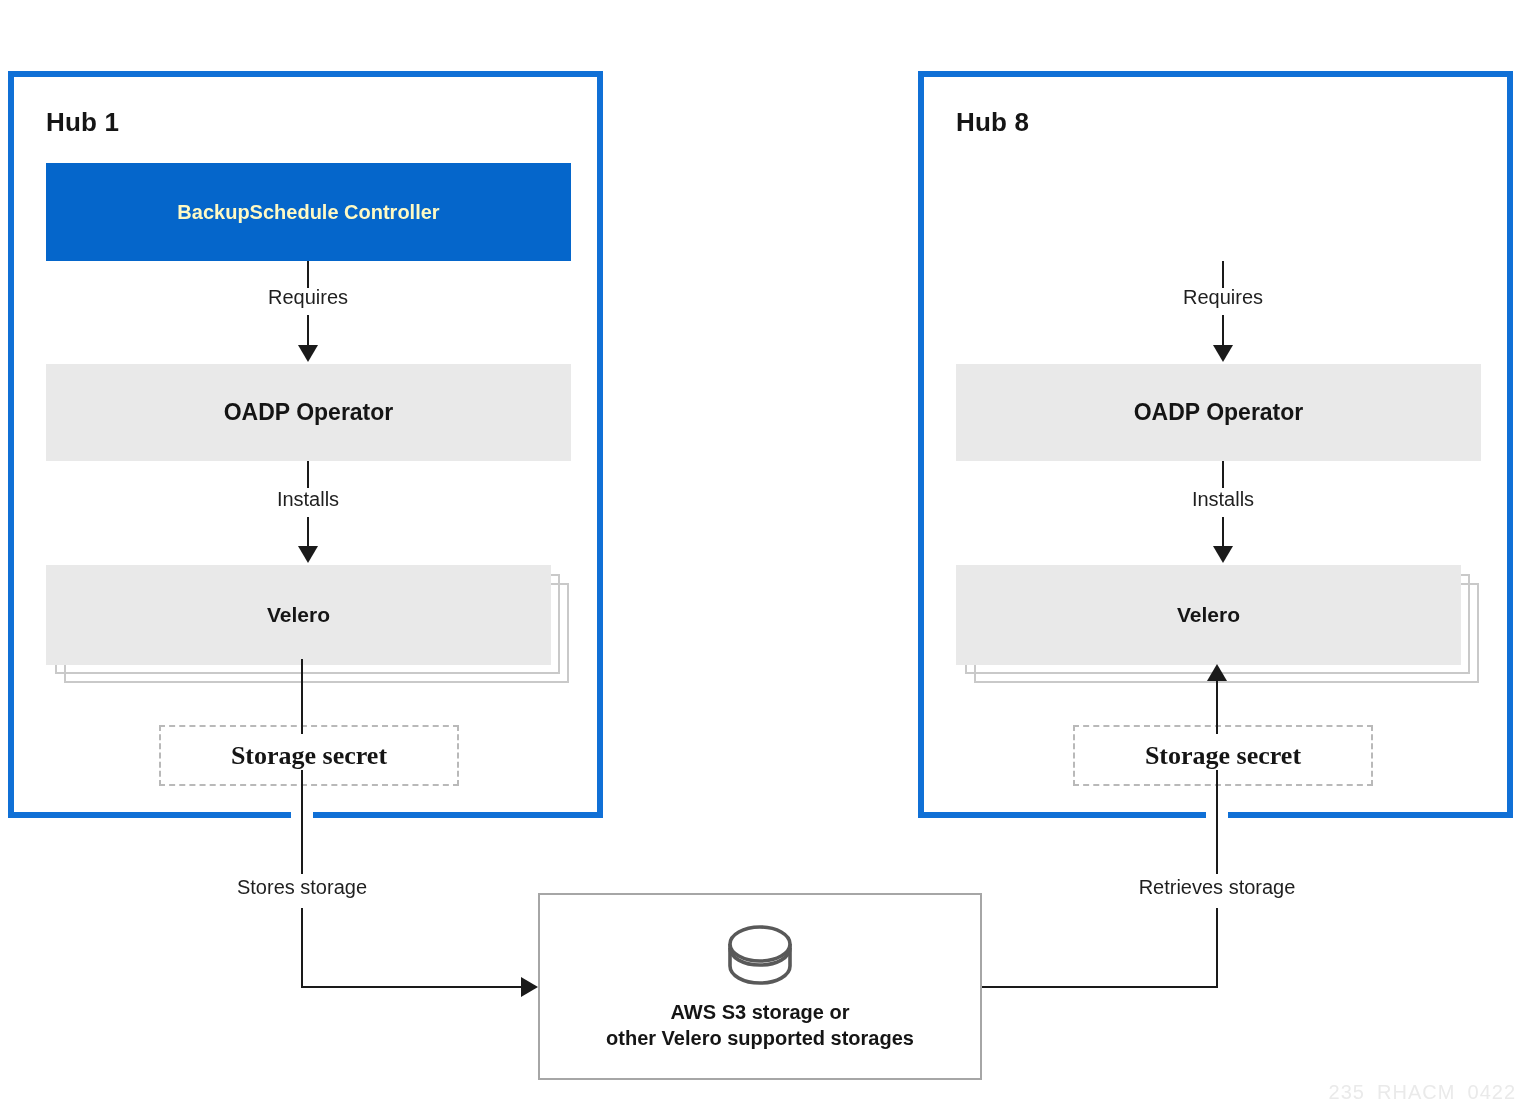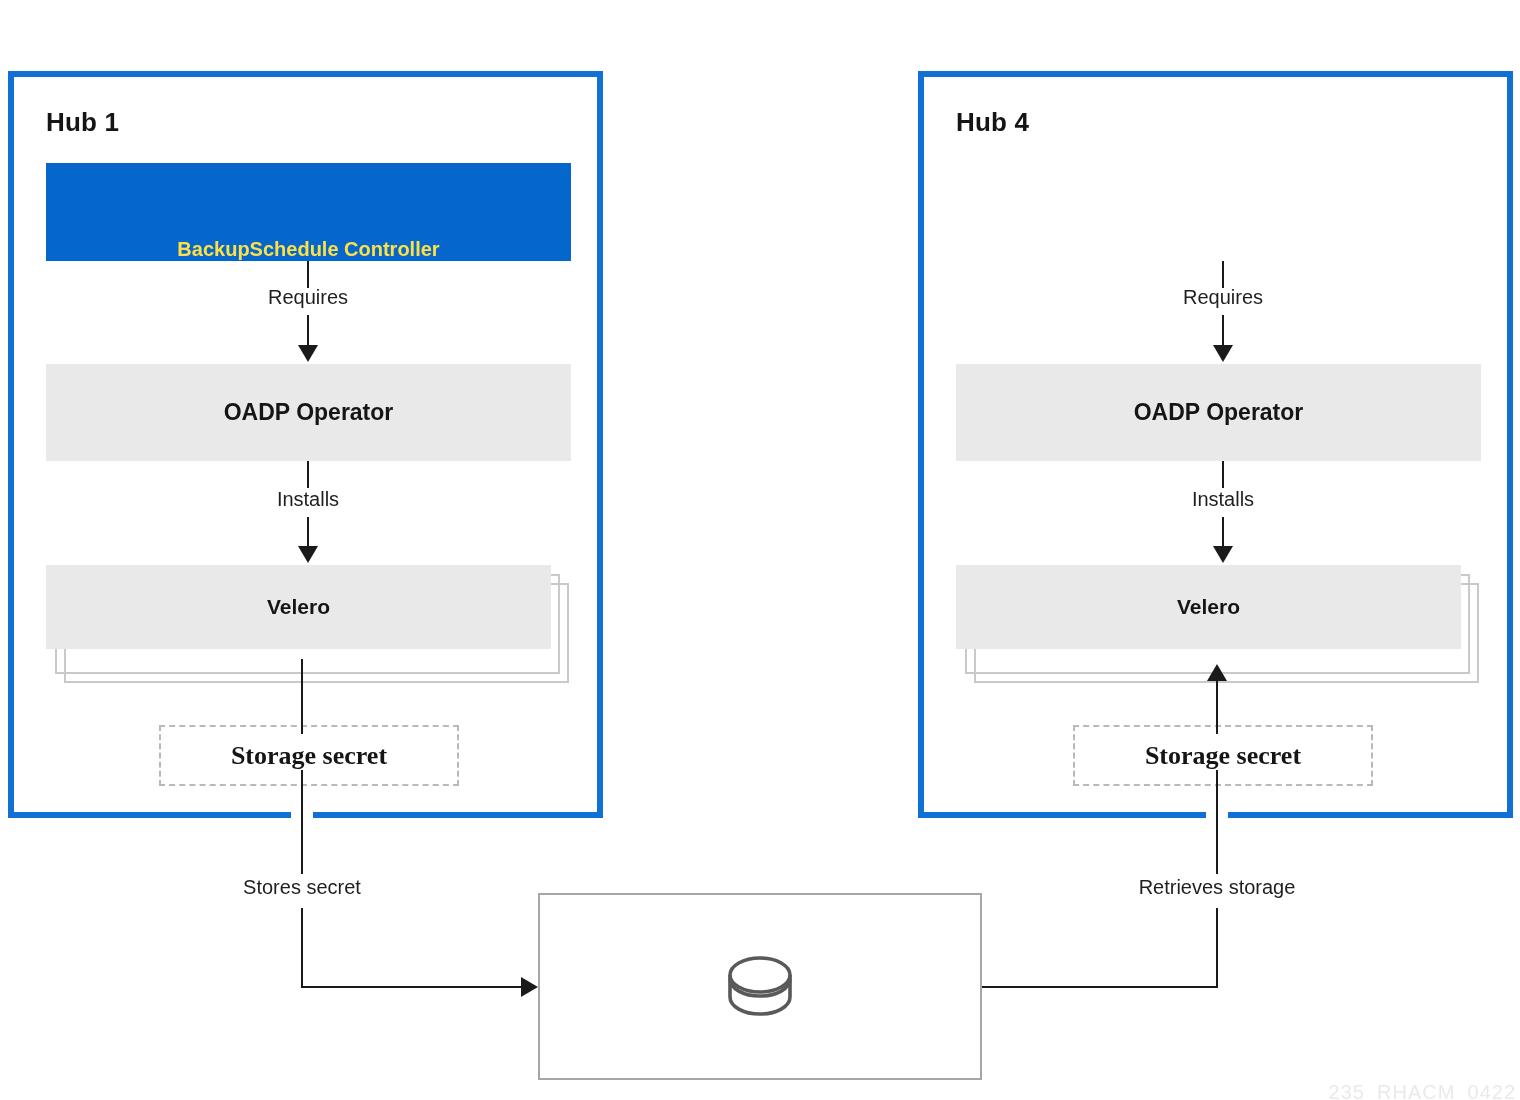--- a/index.html
+++ b/index.html
@@ -17,23 +17,23 @@
   body{background:#fff;font-family:"Liberation Sans","DejaVu Sans",sans-serif;color:var(--text);}
   .canvas{position:relative;width:1520px;height:1100px;background:#fff;overflow:hidden;margin-top:36px;}
 
   .hub{position:absolute;top:35px;width:595px;height:747px;border:6px solid var(--hub-border);background:#fff;z-index:1;}
   .hub1{left:8px;}
   .hub2{left:918px;}
 
   .hub-title{position:absolute;left:32px;top:30px;font-size:26px;font-weight:700;letter-spacing:.2px;}
 
   .node{position:absolute;display:flex;align-items:center;justify-content:center;text-align:center;}
-  .blue-box{left:32px;top:86px;width:525px;height:98px;background:var(--blue);color:#fde047;font-size:20px;font-weight:600;align-items:flex-end;}
+  .blue-box{left:32px;top:86px;width:525px;height:98px;background:var(--blue);color:#fef9c3;font-size:20px;font-weight:600;}
   .gray-box{left:32px;top:287px;width:525px;height:97px;background:var(--box-gray);font-size:23px;font-weight:600;}
-  .velero-box{left:32px;top:488px;width:505px;height:84px;background:var(--box-gray);font-size:21px;font-weight:600;z-index:3;}
+  .velero-box{left:32px;top:488px;width:505px;height:100px;background:var(--box-gray);font-size:21px;font-weight:600;z-index:3;}
   .velero-shadow{position:absolute;width:505px;height:100px;border:2px solid var(--stack-outline);background:transparent;}
   .velero-s1{left:41px;top:497px;z-index:2;}
   .velero-s2{left:50px;top:506px;z-index:1;}
   .dashed-box{left:145px;top:648px;width:300px;height:61px;border:2px dashed var(--dashed-border);font-size:26px;font-weight:600;background:transparent;font-family:Liberation Serif, serif;}
 
   .vline{position:absolute;width:2px;background:var(--line);}
   .hline{position:absolute;height:2px;background:var(--line);}
   .conn-label{position:absolute;text-align:center;font-size:20px;font-weight:400;color:#1f1f1f;}
   .arrow-down{position:absolute;width:0;height:0;border-left:10px solid transparent;border-right:10px solid transparent;border-top:17px solid var(--line);}
   .arrow-up{position:absolute;width:0;height:0;border-left:10px solid transparent;border-right:10px solid transparent;border-bottom:17px solid var(--line);}
@@ -80,21 +80,21 @@
     <div class="node velero-box">
       <span>Velero</span>
     </div>
 
     <div class="node dashed-box">
       <span>Storage secret</span>
     </div>
   </div>
 
   <div class="hub hub2">
-    <div class="hub-title">Hub 4</div>
+    <div class="hub-title">Hub 8</div>
 
 
     <div class="vline" style="left:298px;top:184px;height:27px;"></div>
     <div class="conn-label" style="left:149px;top:209px;width:300px;">Requires</div>
     <div class="vline" style="left:298px;top:238px;height:31px;"></div>
     <div class="arrow-down" style="left:289px;top:268px;"></div>
 
     <div class="node gray-box">
       <span>OADP Operator</span>
     </div>
@@ -113,35 +113,39 @@
     <div class="node dashed-box" style="left:149px;">
       <span>Storage secret</span>
     </div>
   </div>
 
   <div class="border-gap" style="left:291px;top:772px;"></div>
   <div class="border-gap" style="left:1206px;top:772px;"></div>
 
   <div class="vline flow" style="left:301px;top:623px;height:75px;"></div>
   <div class="vline flow" style="left:301px;top:734px;height:104px;"></div>
-  <div class="flow-label" style="left:172px;top:840px;">Stores secret</div>
+  <div class="flow-label" style="left:172px;top:840px;">Stores storage</div>
   <div class="vline flow" style="left:301px;top:872px;height:80px;"></div>
   <div class="hline flow" style="left:301px;top:950px;width:221px;"></div>
   <div class="arrow-right flow" style="left:521px;top:941px;"></div>
 
   <div class="hline flow" style="left:982px;top:950px;width:236px;"></div>
   <div class="vline flow" style="left:1216px;top:872px;height:80px;"></div>
   <div class="flow-label" style="left:1087px;top:840px;">Retrieves storage</div>
   <div class="vline flow" style="left:1216px;top:734px;height:104px;"></div>
   <div class="vline flow" style="left:1216px;top:644px;height:54px;"></div>
   <div class="arrow-up flow" style="left:1207px;top:628px;"></div>
 
   <div class="storage-box">
     <svg class="db-icon" width="82" height="66" viewBox="0 0 82 66">
       <path d="M11 21 v22 c0 9.5 13.4 17 30 17 s30 -7.5 30 -17 v-22" fill="#fff" stroke="#595959" stroke-width="3.6"></path>
       <ellipse cx="41" cy="21" rx="30" ry="17" fill="#fff" stroke="#595959" stroke-width="3.6"></ellipse>
       <path d="M11 25 c0 9.5 13.4 17 30 17 s30 -7.5 30 -17" fill="none" stroke="#595959" stroke-width="3.6"></path>
     </svg>
+    <div class="storage-text">
+      <div>AWS S3 storage or</div>
+      <div>other Velero supported storages</div>
+    </div>
   </div>
 
   <div class="watermark">235_RHACM_0422</div>
 
 </div>
 
 </body></html>

